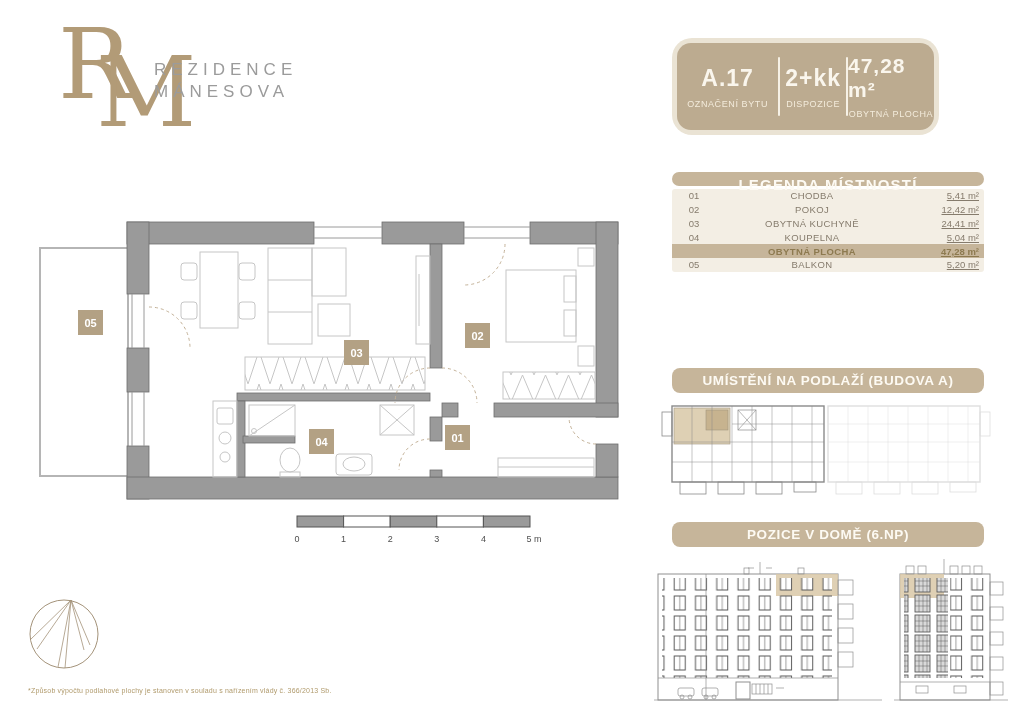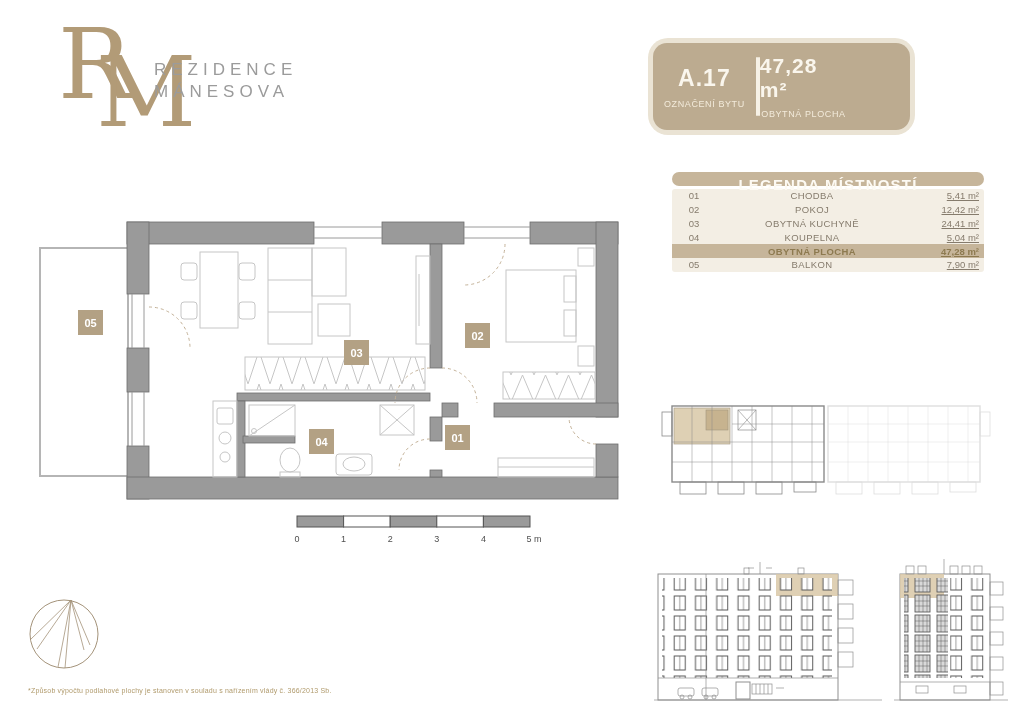--- a/index.html
+++ b/index.html
@@ -15,21 +15,21 @@
   
   .monogram{position:absolute;color:#b29b77;font-family:"DejaVu Serif",serif;line-height:.9;}
   .mono-r{left:58px;top:20px;font-size:98px;}
   .mono-m{left:96px;top:48px;font-size:98px;}
   .brandtext{position:absolute;left:154px;color:#9b9b9b;font-size:17px;
     letter-spacing:5px;font-weight:400;}
   .brand1{top:60px}
   .brand2{top:82px}
 
   
-  .infobox{position:absolute;left:648px;top:38px;width:267px;height:97px;
+  .infobox{position:absolute;left:672px;top:38px;width:267px;height:97px;
     background:var(--info-outer);border-radius:20px;padding:5px;}
   .infobox-inner{width:100%;height:100%;background:var(--info-inner);
     border-radius:14px;display:flex;align-items:stretch;}
   .info-col{display:flex;flex-direction:column;align-items:center;justify-content:center;}
   .info-col.c1{width:40%}.info-col.c2{width:26%}.info-col.c3{width:34%}
   .info-sep{width:2px;background:#f6f1e6;margin:14px 0;border-radius:1px;}
   .info-value{color:#faf6ed;font-weight:bold;font-size:23px;letter-spacing:1px;}
   .info-value.small{font-size:21px;}
   .info-label{color:#f3ebdb;font-size:9px;letter-spacing:.6px;margin-top:7px;}
 
@@ -76,20 +76,24 @@
   <div class="brandtext brand1">REZIDENCE</div>
   <div class="brandtext brand2">MÁNESOVA</div>
 
   <div class="infobox">
     <div class="infobox-inner">
       <div class="info-col c1">
         <div class="info-value">A.17</div>
         <div class="info-label">OZNAČENÍ BYTU</div>
       </div>
       <div class="info-sep"></div>
+      <div class="info-col c2">
+        <div class="info-value">2+kk</div>
+        <div class="info-label">DISPOZICE</div>
+      </div>
       <div class="info-sep"></div>
       <div class="info-col c3">
         <div class="info-value small">47,28 m²</div>
         <div class="info-label">OBYTNÁ PLOCHA</div>
       </div>
     </div>
   </div>
 
   <div class="legend">
     <div class="bar-title">LEGENDA MÍSTNOSTÍ</div>
@@ -115,25 +119,27 @@
           <span class="val">5,04 m²</span>
       </div>
       <div class="lrow hl">
         <span class="num"></span>
           <span class="nm">OBYTNÁ PLOCHA</span>
           <span class="val">47,28 m²</span>
       </div>
       <div class="lrow">
         <span class="num">05</span>
           <span class="nm">BALKON</span>
-          <span class="val">7,90 m²</span>
+          <span class="val">5,20 m²</span>
       </div>
     </div>
   </div>
 
+  <div class="secbar sec1">UMÍSTĚNÍ NA PODLAŽÍ (BUDOVA A)</div>
+  <div class="secbar sec2">POZICE V DOMĚ (6.NP)</div>
 
   <svg style="left:28px;top:186px" width="610" height="370" viewBox="0 0 610 370">
     <defs>
       <pattern id="tri" width="22" height="33" patternUnits="userSpaceOnUse">
         <path d="M0,33 L11,0 L22,33" fill="none" stroke="#c6c6c6" stroke-width="1"></path>
       </pattern>
       <pattern id="tri2" width="23" height="27" patternUnits="userSpaceOnUse">
         <path d="M0,27 L11.5,0 L23,27" fill="none" stroke="#c6c6c6" stroke-width="1"></path>
       </pattern>
     </defs>

